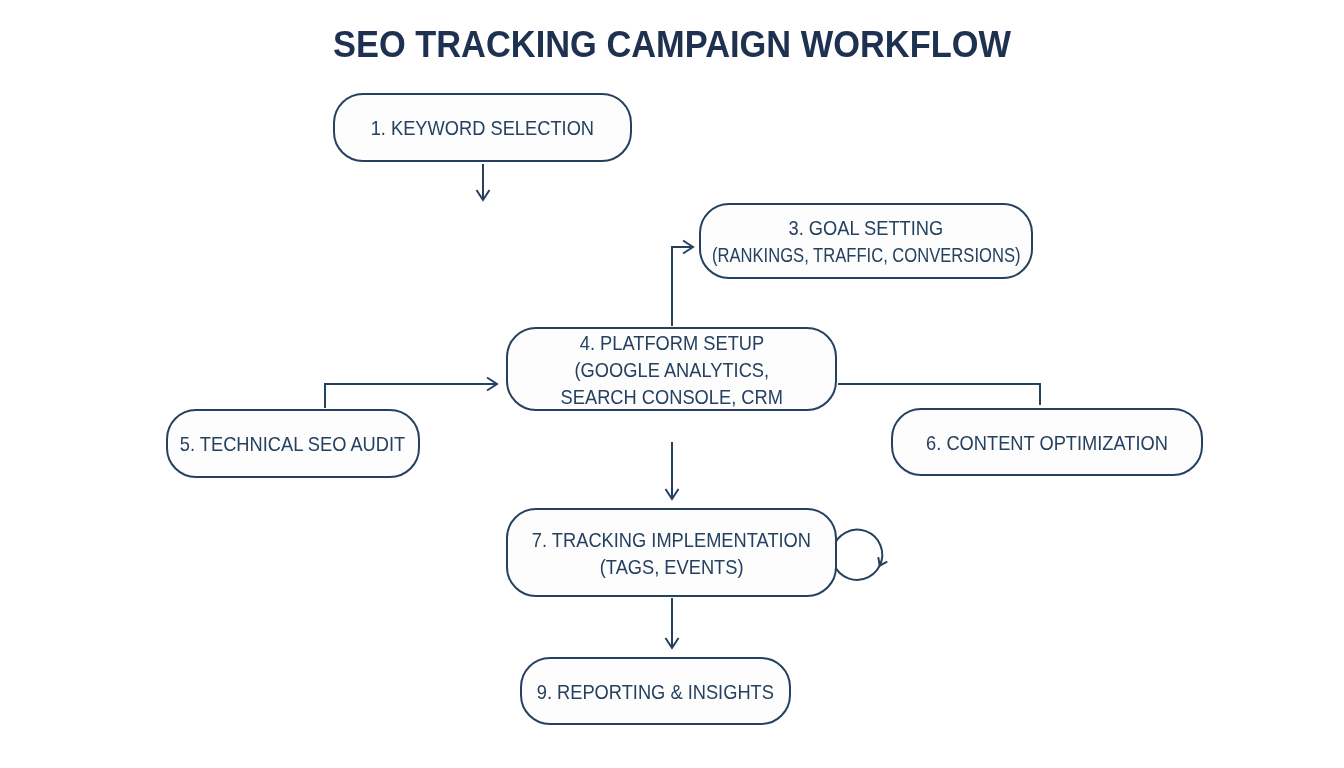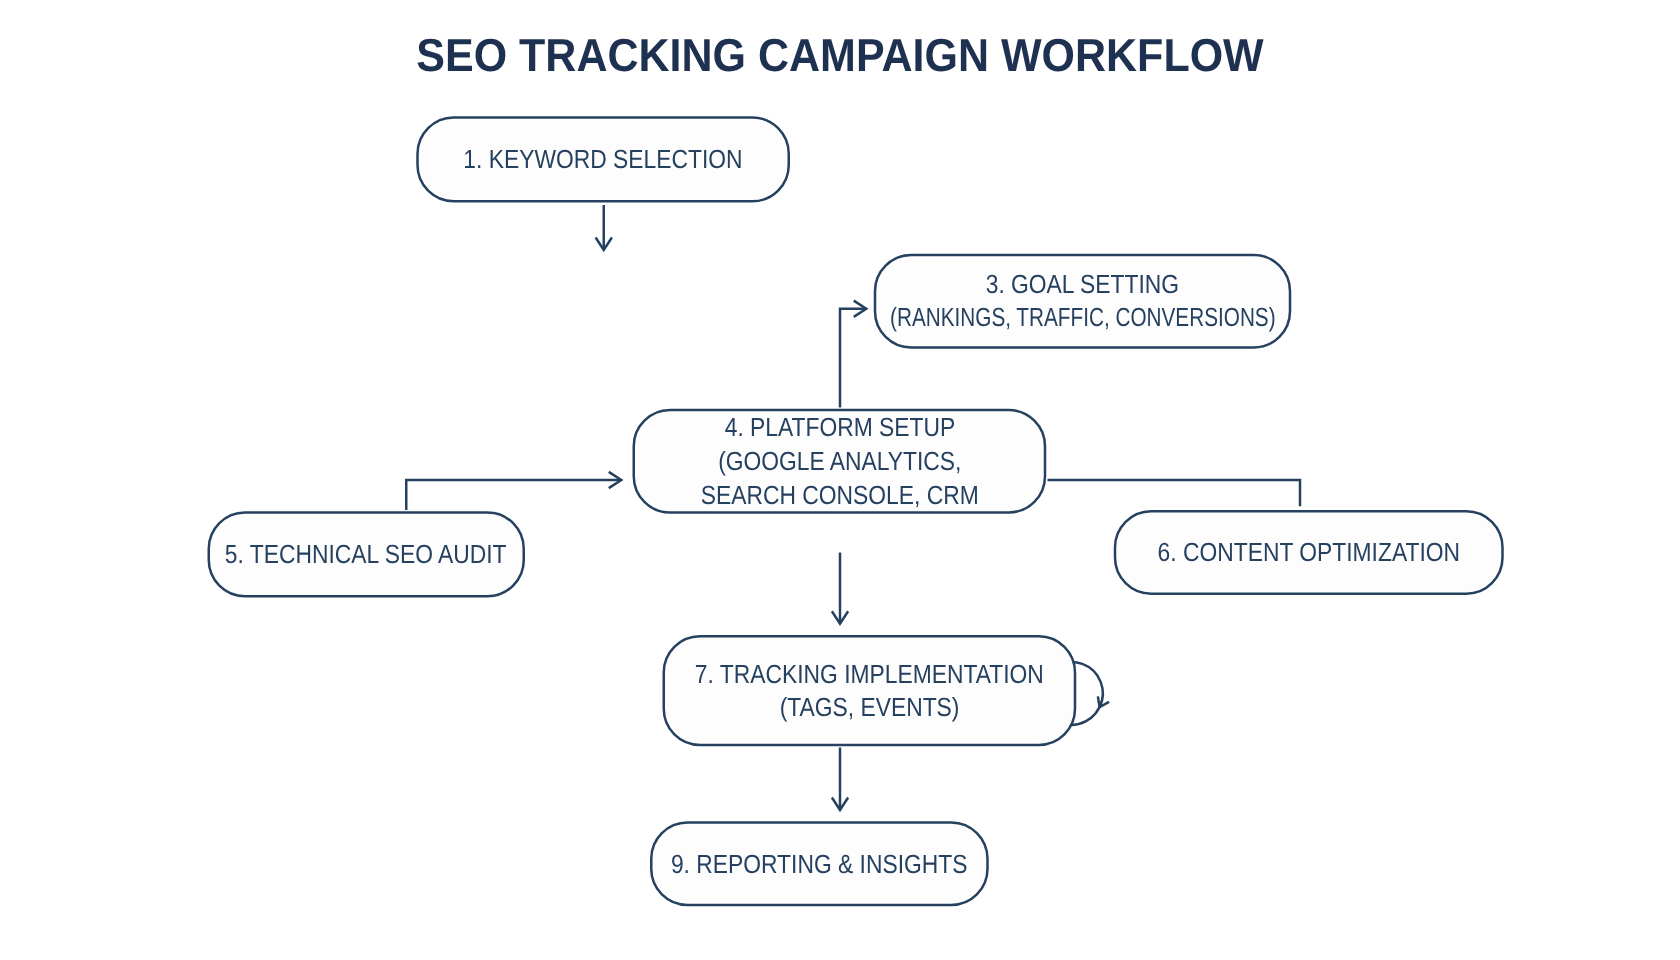--- a/index.html
+++ b/index.html
@@ -94,21 +94,21 @@
   </div>
 
   <div class="node" style="left:166px;top:409px;width:254px;height:69px;">
     <span class="line">5. TECHNICAL SEO AUDIT</span>
   </div>
 
   <div class="node" style="left:891px;top:408px;width:312px;height:68px;">
     <span class="line">6. CONTENT OPTIMIZATION</span>
   </div>
 
-  <div class="node" style="left:506px;top:508px;width:331px;height:89px;margin-left:24px;">
+  <div class="node" style="left:506px;top:508px;width:331px;height:89px;">
     <span class="line">7. TRACKING IMPLEMENTATION</span>
     <span class="line">(TAGS, EVENTS)</span>
   </div>
 
   <div class="node" style="left:520px;top:657px;width:271px;height:68px;">
     <span class="line">9. REPORTING &amp; INSIGHTS</span>
   </div>
 
 </div>
 

